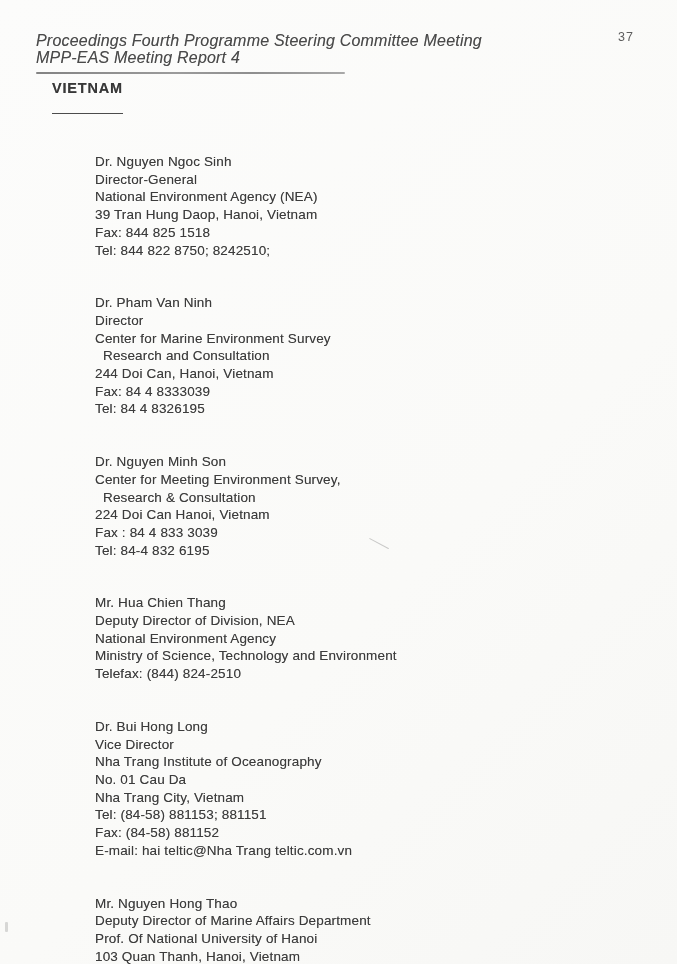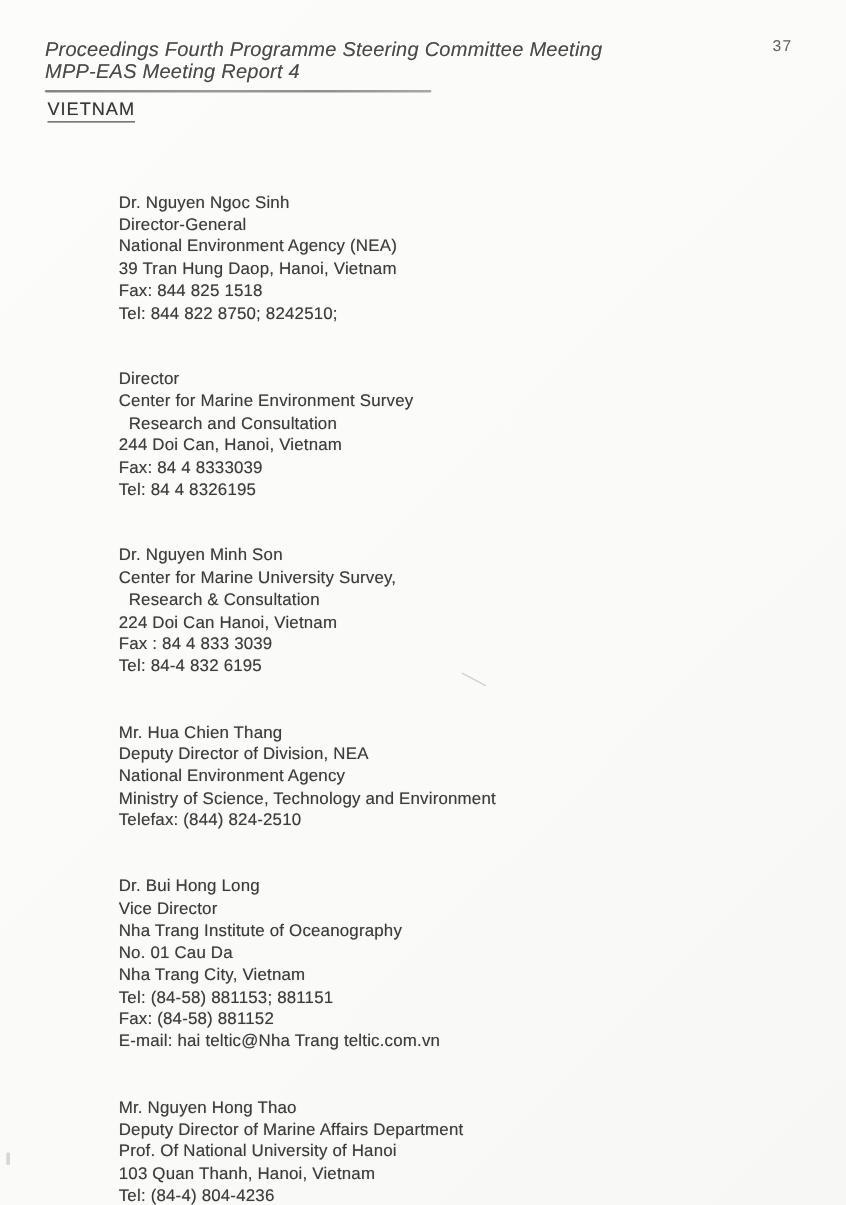--- a/index.html
+++ b/index.html
@@ -38,28 +38,28 @@
     position: absolute;
     left: 36px;
     top: 72px;
     width: 309px;
     height: 2px;
     background: linear-gradient(to right, #838383, #9b9b9b 45%, #8e8e8e 70%, #a8a8a8);
     border-radius: 1px;
   }
   .section-title {
     position: absolute;
-    left: 38px;
+    left: 52px;
     top: 80px;
     font-size: 14.5px;
-    font-weight: normal;
+    font-weight: bold;
     color: #383838;
     letter-spacing: 0.8px;
     border-bottom: 1.6px solid #4c4c4c;
-    padding-bottom: 1px;
+    padding-bottom: 17px;
     text-shadow: 0 0 0.6px rgba(55,55,55,0.55);
   }
   .contacts-list {
     position: absolute;
     left: 95px;
     top: 118px;
     width: 480px;
   }
   .contact-block {
     margin-bottom: 18px;
@@ -114,30 +114,31 @@
   <div class="contacts-list">
       <div class="contact-block">
         <div class="contact-line">Dr. Nguyen Ngoc Sinh</div>
         <div class="contact-line">Director-General</div>
         <div class="contact-line">National Environment Agency (NEA)</div>
         <div class="contact-line">39 Tran Hung Daop, Hanoi, Vietnam</div>
         <div class="contact-line">Fax: 844 825 1518</div>
         <div class="contact-line">Tel: 844 822 8750; 8242510;</div>
       </div>
       <div class="contact-block">
+        <div class="contact-line">Dr. Pham Van Ninh</div>
         <div class="contact-line">Director</div>
         <div class="contact-line">Center for Marine Environment Survey</div>
         <div class="contact-line indent-1">Research and Consultation</div>
         <div class="contact-line">244 Doi Can, Hanoi, Vietnam</div>
         <div class="contact-line">Fax: 84 4 8333039</div>
         <div class="contact-line">Tel: 84 4 8326195</div>
       </div>
       <div class="contact-block">
         <div class="contact-line">Dr. Nguyen Minh Son</div>
-        <div class="contact-line">Center for Marine University Survey,</div>
+        <div class="contact-line">Center for Meeting Environment Survey,</div>
         <div class="contact-line indent-1">Research &amp; Consultation</div>
         <div class="contact-line">224 Doi Can Hanoi, Vietnam</div>
         <div class="contact-line">Fax : 84 4 833 3039</div>
         <div class="contact-line">Tel: 84-4 832 6195</div>
       </div>
       <div class="contact-block">
         <div class="contact-line">Mr. Hua Chien Thang</div>
         <div class="contact-line">Deputy Director of Division, NEA</div>
         <div class="contact-line">National Environment Agency</div>
         <div class="contact-line">Ministry of Science, Technology and Environment</div>

